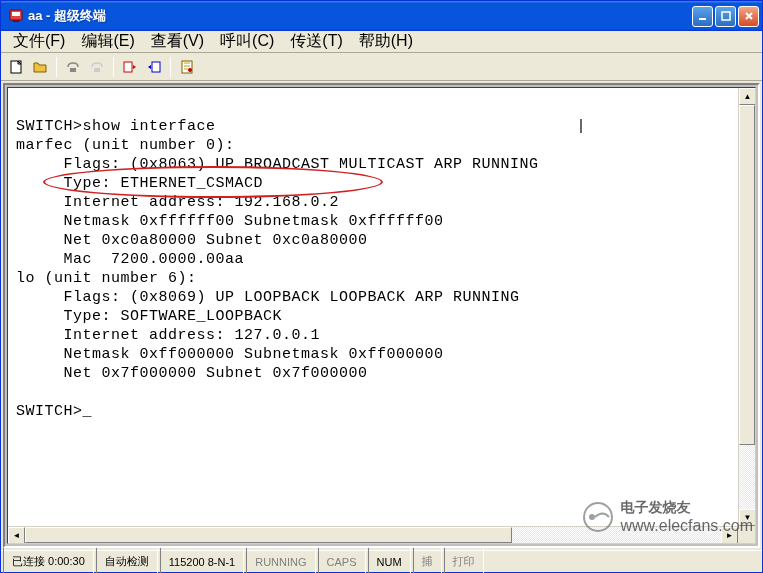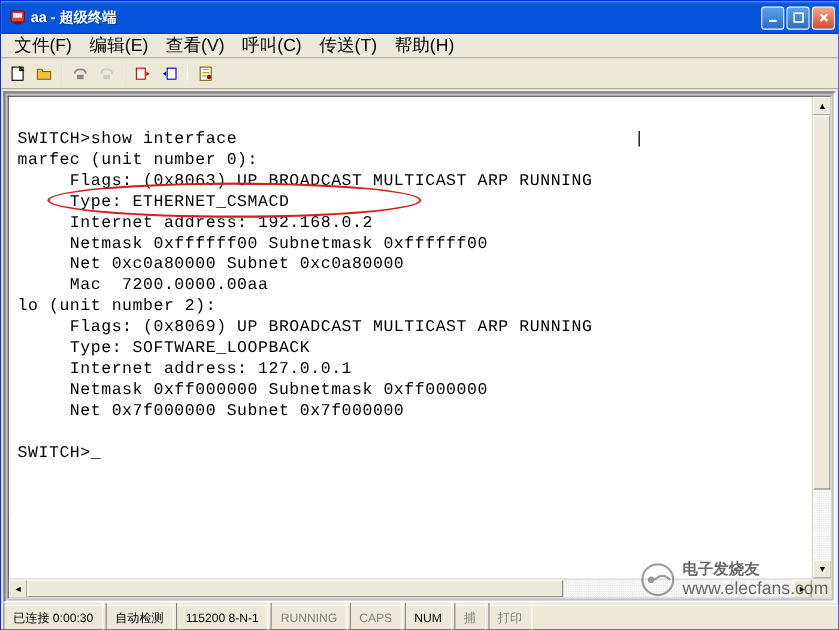--- a/index.html
+++ b/index.html
@@ -26,21 +26,21 @@
     .scroll-corner { position: absolute; right: 0; bottom: 0; width: 17px; height: 17px; background: #ece9d8; }
     .scroll-btn { width: 17px; height: 17px; background: #ece9d8; border: 1px solid; border-color: #fff #808080 #808080 #fff; display: flex; align-items: center; justify-content: center; font-size: 8px; color: #000; }
     .scroll-track-v { position: absolute; top: 17px; bottom: 17px; left: 0; right: 0; background: repeating-conic-gradient(#e8e8e8 0% 25%, #fff 0% 50%) 50% / 2px 2px; }
     .scroll-thumb-v { position: absolute; left: 0; right: 0; height: 340px; top: 0; background: #ece9d8; border: 1px solid; border-color: #fff #808080 #808080 #fff; }
     .scroll-track-h { flex: 1; background: repeating-conic-gradient(#e8e8e8 0% 25%, #fff 0% 50%) 50% / 2px 2px; position: relative; }
     .scroll-thumb-h { position: absolute; top: 0; bottom: 0; width: 70%; left: 0; background: #ece9d8; border: 1px solid; border-color: #fff #808080 #808080 #fff; }
     .statusbar { height: 22px; background: #ece9d8; display: flex; align-items: center; font-size: 11px; border-top: 1px solid #fff; padding: 0 2px; }
     .status-cell { border: 1px solid; border-color: #808080 #fff #fff #808080; padding: 15px 8px; margin-right: 2px; height: 18px; display: flex; align-items: center; }
     .status-cell.dim { color: #808080; }
     .highlight-ellipse { position: absolute; border: 2px solid #d02020; border-radius: 50%; pointer-events: none; }
-    .watermark { position: absolute; right: 10px; bottom: 28px; display: flex; align-items: center; gap: 6px; color: #444; font-size: 14px; font-weight: bold; opacity: 0.8; }
+    .watermark { position: absolute; right: 10px; bottom: 38px; display: flex; align-items: center; gap: 6px; color: #444; font-size: 14px; font-weight: bold; opacity: 0.8; }
     .watermark svg { opacity: 0.7; }
   </style>
 </head>
 <body>
 
 <div class="window">
   <div class="titlebar">
     <span class="titlebar-icon">
       <svg width="16" height="16" viewBox="0 0 16 16">
           <rect x="2" y="2" width="12" height="10" fill="#d44" stroke="#800" rx="1"></rect>
@@ -129,22 +129,22 @@
     <div class="terminal-inner">
       <div class="terminal">
 <span>SWITCH&gt;show interface                                      |</span>
 <span>marfec (unit number 0):</span>
 <span>     Flags: (0x8063) UP BROADCAST MULTICAST ARP RUNNING</span>
 <span>     Type: ETHERNET_CSMACD</span>
 <span>     Internet address: 192.168.0.2</span>
 <span>     Netmask 0xffffff00 Subnetmask 0xffffff00</span>
 <span>     Net 0xc0a80000 Subnet 0xc0a80000</span>
 <span>     Mac  7200.0000.00aa</span>
-<span>lo (unit number 2):</span>
-<span>     Flags: (0x8069) UP BROADCAST MULTICAST ARP RUNNING</span>
+<span>lo (unit number 6):</span>
+<span>     Flags: (0x8069) UP LOOPBACK LOOPBACK ARP RUNNING</span>
 <span>     Type: SOFTWARE_LOOPBACK</span>
 <span>     Internet address: 127.0.0.1</span>
 <span>     Netmask 0xff000000 Subnetmask 0xff000000</span>
 <span>     Net 0x7f000000 Subnet 0x7f000000</span>
 <span></span>
 <span>SWITCH&gt;_</span>
         <div class="highlight-ellipse" style="left:35px; top:78px; width:340px; height:32px;"></div>
       </div>
       <div class="scrollbar-v">
         <div class="scroll-btn" style="position:absolute;top:0;">▲</div>

